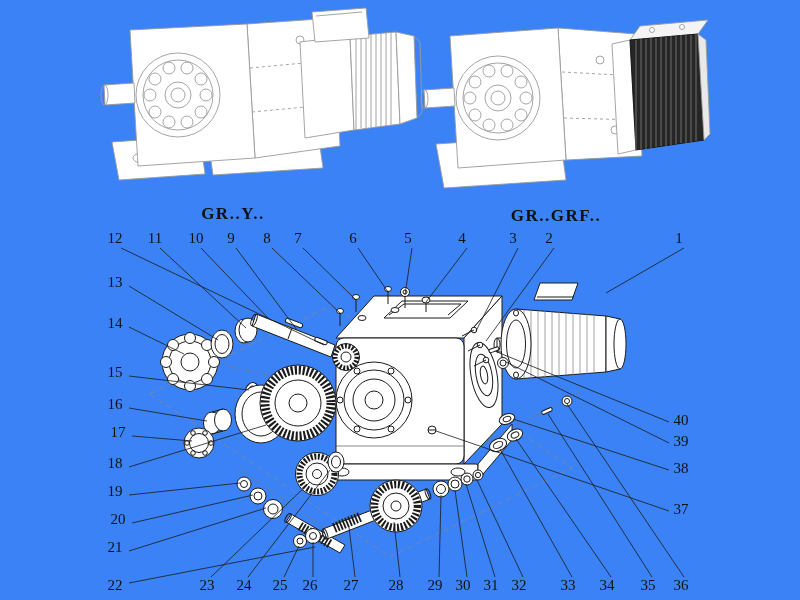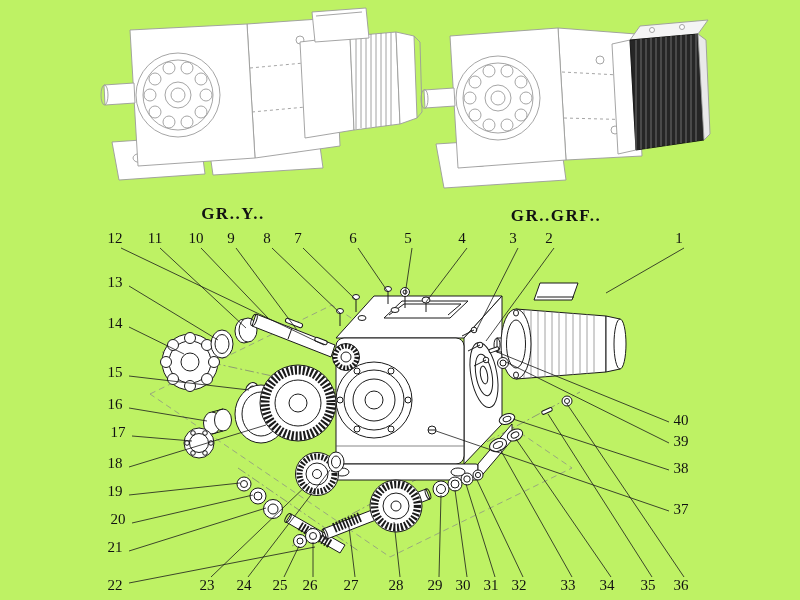--- a/index.html
+++ b/index.html
@@ -1,16 +1,16 @@
 <!DOCTYPE html>
 <html><head>
 <meta charset="utf-8">
 <style>
   html,body{margin:0;padding:0;background:#ffffff;}
-  .canvas{position:relative;width:800px;height:600px;background:#bef264;overflow:hidden;
+  .canvas{position:relative;width:800px;height:600px;background:#3b82f6;overflow:hidden;
           font-family:"Liberation Serif",serif;}
   svg{display:block;}
   .figtitle{font:700 17px "Liberation Serif",serif;letter-spacing:1.5px;fill:#111;}
   .num{font:400 15px "Liberation Serif",serif;fill:#111;}
   .iso{stroke:#9b9b9b;stroke-width:0.9;fill:none;}
   .iso .fw{fill:#ffffff;}
   .xp{stroke:#1b1b1b;stroke-width:1;fill:none;}
   .xp .fw{fill:#ffffff;}
   .leaders line{stroke:#1b1b1b;stroke-width:0.8;}
   .fin{stroke:#8a8a8a;stroke-width:0.8;}

